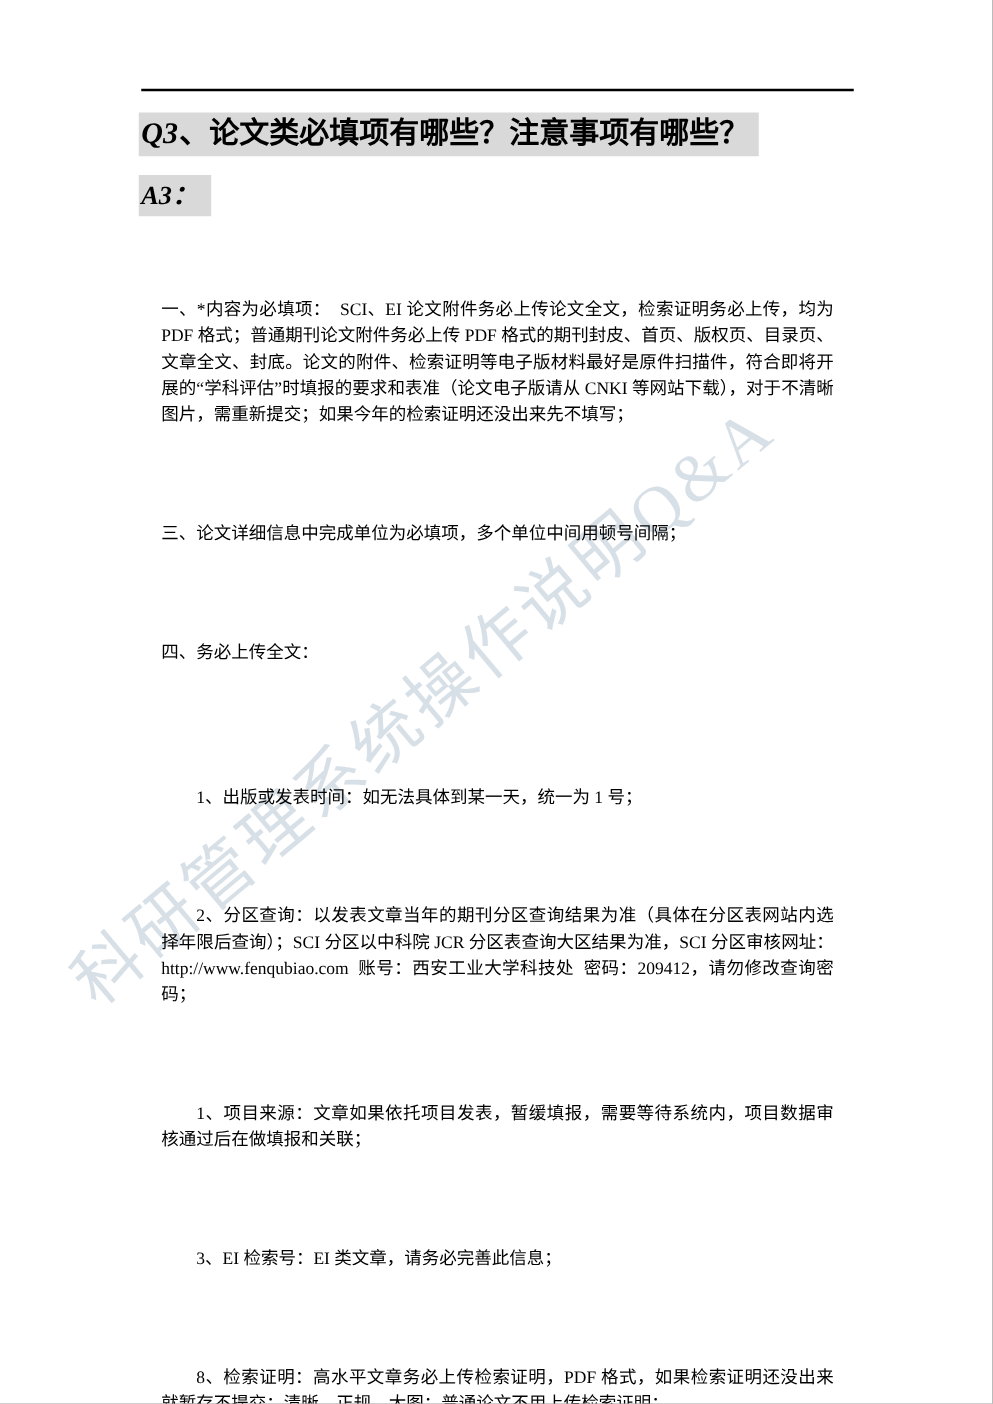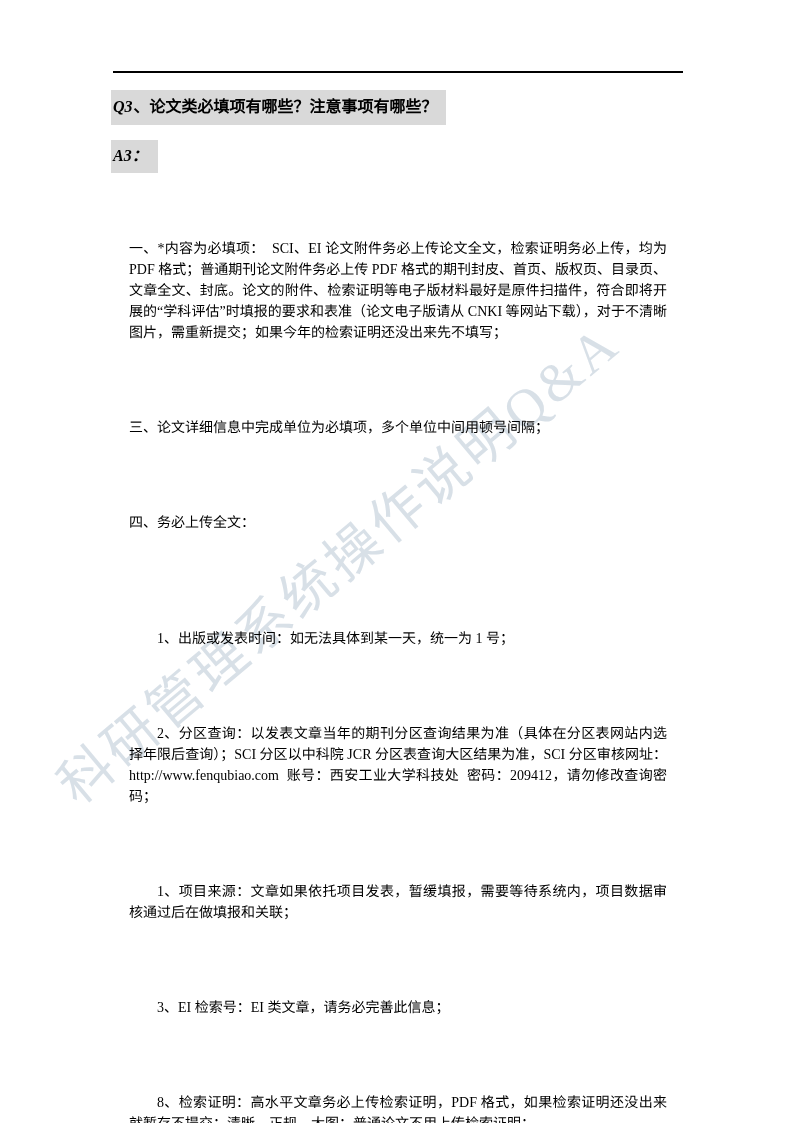--- a/index.html
+++ b/index.html
@@ -32,31 +32,31 @@
     margin:0 111px 0 113px; 
   }
   .top-rule{
     margin-top:71px;
     border-top:2px solid #000;
     height:0;
   }
   .q-heading{
     display:inline-block;
     background:#d9d9d9;
-    font-size:16px;
+    font-size:24px;
     font-weight:bold;
     line-height:30px;
     padding:2px 8px 3px 2px;
     margin:17px 0 0 -2px;
   }
   .q-prefix{font-style:italic;padding-right:1px;}
   .a-heading{
     display:inline-block;
     background:#d9d9d9;
-    font-size:16px;
+    font-size:21px;
     font-weight:bold;
     font-style:italic;
     line-height:28px;
     padding:2px 10px 3px 2px;
     margin:15px 0 7px -2px;
   }
   .body-text{
     font-size:14px;
     line-height:21px;
     text-align:justify;

